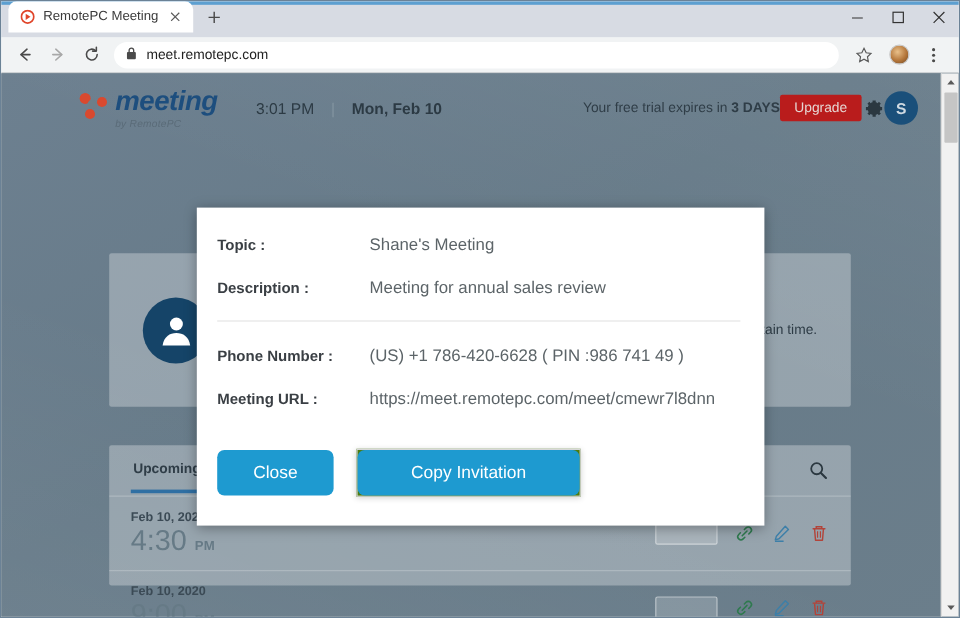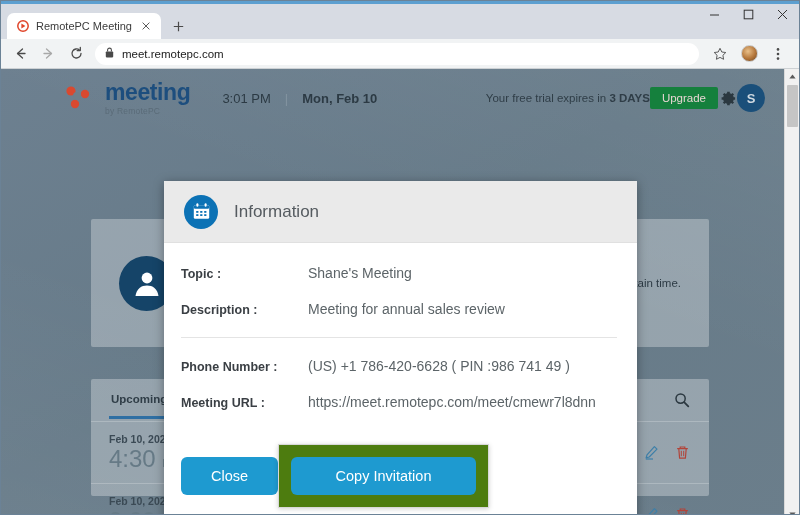--- a/index.html
+++ b/index.html
@@ -14,24 +14,24 @@
     position: relative;
     width: 800px; height: 515px;
     border: 1px solid #6b8296;
     background: #ffffff;
     overflow: hidden;
   }
 
   
   .tabstrip {
     position: relative;
-    height: 38px;
+    height: 30px;
     background: #d7dbe3;
     display: flex;
-    align-items: flex-end;
+    align-items: flex-start;
     padding-left: 6px;
   }
   .tabstrip:before{
     content:""; position:absolute; left:0; top:0; width:100%; height:3px;
     background:#5c9fd0;
   }
   .btab {
     position: relative;
     display: flex; align-items: center; gap: 7px;
     height: 26px;
@@ -120,36 +120,36 @@
   }
 
   
   .app-header {
     position: absolute; left: 0; top: 0; right: 0;
     height: 58px;
     display: flex; align-items: center;
     padding: 0 34px 0 62px;
     z-index: 2;
   }
-  .logo { display: flex; align-items: flex-end; gap: 12px; }
+  .logo { display: flex; align-items: center; gap: 3px; font-style: italic; }
   .logo-text { display: flex; flex-direction: column; line-height: 1; }
   .logo-word {
     font-size: 23px; font-weight: bold; color: #1d4e7e; letter-spacing: -0.4px;
   }
   .logo-sub {
     font-size: 8.5px; color: #5a6b78; margin-top: 3px; letter-spacing: .2px;
   }
   .hdr-time { font-size: 13px; font-weight: normal; color: #2c3a44; margin-left: 32px; }
   .hdr-sep { color: #8294a0; margin: 0 14px; font-size: 13px; }
   .hdr-date { font-size: 13px; font-weight: bold; color: #2c3a44; }
   .hdr-right { margin-left: auto; display: flex; align-items: center; }
   .trial { font-size: 11.5px; color: #2f3d47; }
   .trial b { font-weight: bold; }
   .upgrade {
-    background: #15803d; color: #e6d5d2;
+    background: #b91c1c; color: #e6d5d2;
     font-size: 11.5px; padding: 5px 12px; border-radius: 2px;
   }
   .gear { width: 19px; height: 19px; display:flex; align-items:center; justify-content:center; }
   .user-av {
     width: 28px; height: 28px; border-radius: 50%;
     background: #1a4f7a; color: #cfd9e1;
     display: flex; align-items: center; justify-content: center;
     font-size: 13px; font-weight: bold;
   }
 
@@ -271,21 +271,22 @@
     background: #1e9ad0; color: #ffffff;
     font-size: 14.5px;
     border: none;
     padding: 11px 0;
     width: 97px;
     text-align: center;
     border-radius: 6px;
     font-family: "Liberation Sans", sans-serif;
   }
   .btn-focus-wrap {
-    padding: 12px;
+    margin-left: 19px;
+    padding: 0;
     background: #4d7c0f;
     border: 1px solid #d8d8d8;
     box-shadow: 0 1px 5px rgba(0,0,0,0.18);
   }
   .btn-wide { width: 185px; }
 </style>
 </head>
 <body>
 
 <div class="window">
@@ -482,39 +483,20 @@
               <path d="M2.6 3.6 H12.4 M5.2 3.6 V2 H9.8 V3.6" fill="none" stroke="#b2443a" stroke-width="1.2" stroke-linecap="round"></path>
               <path d="M3.8 3.8 L4.6 13.2 H10.4 L11.2 3.8" fill="none" stroke="#b2443a" stroke-width="1.2" stroke-linejoin="round"></path>
               <path d="M6.3 5.8 V11.2 M8.7 5.8 V11.2" stroke="#b2443a" stroke-width="1"></path>
             </svg>
           </span>
         </span>
       </div>
     </div>
 
     <div class="modal">
-      <div class="modal-head">
-        <span class="modal-ico">
-          <svg width="19" height="19" viewBox="0 0 19 19">
-            <rect x="1.8" y="3.2" width="15.4" height="13.6" rx="1.4" fill="#ffffff"></rect>
-            <rect x="1.8" y="3.2" width="15.4" height="3.6" rx="1.4" fill="#0c72b5"></rect>
-            <rect x="4.4" y="1.2" width="2" height="3.6" rx="1" fill="#ffffff"></rect>
-            <rect x="12.6" y="1.2" width="2" height="3.6" rx="1" fill="#ffffff"></rect>
-            <g fill="#0c72b5">
-              <rect x="4.2" y="9" width="2.2" height="1.8"></rect>
-                <rect x="8.2" y="9" width="2.2" height="1.8"></rect>
-                <rect x="12.2" y="9" width="2.2" height="1.8"></rect>
-              <rect x="4.2" y="12.2" width="2.2" height="1.8"></rect>
-                <rect x="8.2" y="12.2" width="2.2" height="1.8"></rect>
-                <rect x="12.2" y="12.2" width="2.2" height="1.8"></rect>
-            </g>
-          </svg>
-        </span>
-        <span class="modal-title">Information</span>
-      </div>
 
       <div class="modal-body">
         <div class="frow">
           <span class="flabel">Topic :</span>
           <span class="fvalue">Shane's Meeting</span>
         </div>
         <div class="frow">
           <span class="flabel">Description :</span>
           <span class="fvalue">Meeting for annual sales review</span>
         </div>

